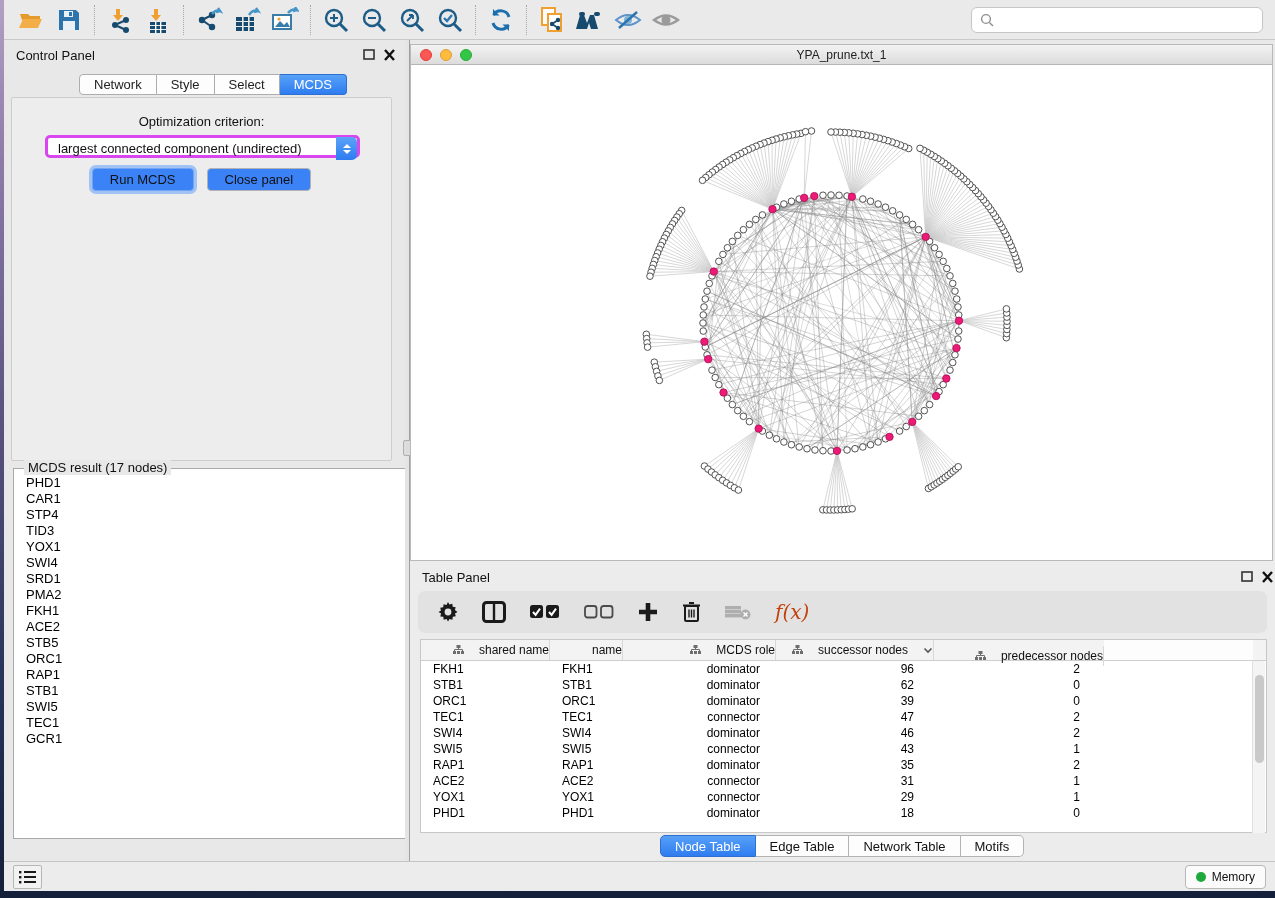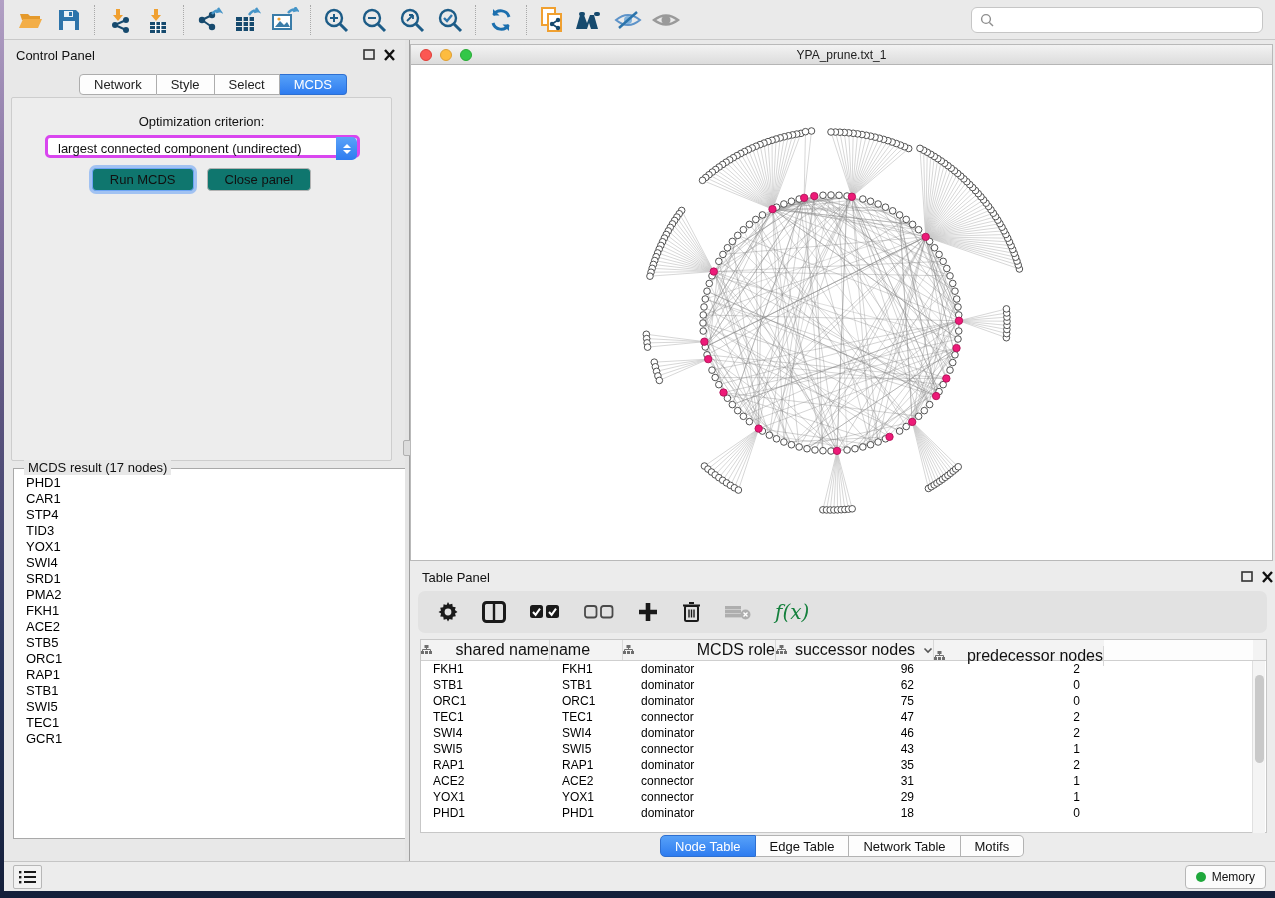--- a/index.html
+++ b/index.html
@@ -36,21 +36,21 @@
   .inner { position:absolute; left:7px; top:57px; width:381px; height:364px; background:#ededed;
            border:1px solid #cdcdcd; border-radius:2px; }
   .opt-label { position:absolute; left:0; top:16px; width:100%; text-align:center; font-size:13px; color:#111; }
   .combo { position:absolute; left:33px; top:37px; width:315px; height:23px; background:#fff;
            border:3px solid #d946ef; border-radius:5px; font-size:13px; line-height:21px; padding-left:10px; color:#111; }
   .combo-step { position:absolute; right:0; top:-1px; width:21px; height:23px; border-radius:0 5px 5px 0;
                 background:linear-gradient(#5ba3f8,#2d7bf0); display:flex; flex-direction:column; align-items:center; justify-content:center; gap:2px; }
   .combo-step span { width:0; height:0; border-left:4px solid transparent; border-right:4px solid transparent; }
   .cup { border-bottom:4px solid #fff; } .cdn { border-top:4px solid #fff; }
   .btnrow { position:absolute; left:0; top:70px; width:100%; display:flex; justify-content:center; gap:13px; }
-  .pbtn { height:23px; padding:0 17px; background:#0f766e; border:1px solid #b2b2b2; border-radius:4px;
+  .pbtn { height:23px; padding:0 17px; background:#3b82f6; border:1px solid #b2b2b2; border-radius:4px;
           font-size:13px; line-height:21px; color:#111; }
   .pbtn.focus { box-shadow:0 0 0 3px rgba(110,165,245,.6); border-color:#6ea5f5; }
   .fieldset { position:absolute; left:9px; top:428px; width:444px; height:371px; border:1px solid #a9a9a9; background:#fff; }
   .legend { position:absolute; left:10px; top:-9px; background:#e8e8e8; padding:0 4px; font-size:13px; color:#111; }
   .mcds-list { position:absolute; left:1px; top:6px; width:360px; height:358px; overflow:hidden; }
   .mcds-item { font-size:13px; line-height:16px; padding-left:11px; color:#000; }
   .list-track { position:absolute; right:1px; top:6px; width:13px; height:358px; background:#f4f4f4; }
 
   
   .vsplit { position:absolute; left:401px; top:0; width:5px; height:821px; background:#e4e4e4; border-right:1px solid #9f9f9f; }
@@ -66,31 +66,31 @@
   .ly { background:#fdbc40; border:1px solid #de9f34; }
   .lg { background:#33c748; border:1px solid #27aa35; }
   .nettitle-text { position:absolute; left:0; top:3px; width:100%; text-align:center; font-size:12px; color:#222; }
   .netcanvas { position:absolute; left:0; top:20px; width:861px; height:495px; background:#fff; }
 
   
   .tpanel { position:absolute; left:406px; top:521px; width:865px; height:300px; background:#ececec; }
   .tp-toolbar { position:absolute; left:8px; top:30px; width:849px; height:42px; background:#e2e2e2; border-radius:7px;
                 display:flex; align-items:center; gap:24px; padding-left:20px; }
   .tico { display:flex; align-items:center; justify-content:center; }
-  .fx { font-family:"DejaVu Serif", serif; font-style:italic; font-size:20px; color:#15803d; }
+  .fx { font-family:"DejaVu Serif", serif; font-style:italic; font-size:20px; color:#c2410c; }
   .ntable { position:absolute; left:10px; top:78px; width:847px; height:194px; background:#fff; border:1px solid #c7c7c7; }
   .thead { position:absolute; left:0; top:0; width:100%; height:21px; background:#f3f3f3; border-bottom:1px solid #cfcfcf; }
-  .hcell { position:absolute; top:0; height:20px; border-right:1px solid #d8d8d8; font-size:16px; color:#111;
-           display:flex; align-items:center; justify-content:space-between; gap:5px; }
+  .hcell { position:absolute; top:0; height:20px; border-right:1px solid #d8d8d8; font-size:12px; color:#111;
+           display:flex; align-items:center; justify-content:flex-end; gap:15px; }
   .hfill { position:absolute; top:0; height:20px; background:#fdfdfd; }
   .tbody { position:absolute; left:0; top:21px; width:100%; height:172px; overflow:hidden; }
   .trow { position:relative; height:16px; }
   .tcell { position:absolute; top:0; height:16px; font-size:12px; line-height:16px; color:#000; }
   .l { text-align:left; } .r { text-align:right; }
-  .c0 { left:12px; width:117px; } .c1 { left:141px; width:61px; } .c2 { left:220px; width:135px; }
+  .c0 { left:12px; width:117px; } .c1 { left:141px; width:61px; } .c2 { left:204px; width:135px;text-align:right; }
   .c3 { left:355px; width:150px; padding-right:12px; } .c4 { left:513px; width:158px; padding-right:12px; }
   .vscroll { position:absolute; right:1px; top:21px; width:13px; height:172px; background:#f4f4f4; border-left:1px solid #e0e0e0; }
   .vthumb { position:absolute; left:2px; top:14px; width:9px; height:88px; background:#c9c9c9; border-radius:5px; }
   .btabs { position:absolute; left:250px; top:274px; height:22px; display:flex; }
   .btab { height:22px; padding:0 14px; background:#fdfdfd; border:1px solid #b3b3b3; border-left:none;
           font-size:13px; line-height:21px; color:#111; }
   .btab:first-child { border-left:1px solid #b3b3b3; border-radius:5px 0 0 5px; }
   .btab:last-child { border-radius:0 5px 5px 0; }
   .btab.sel { background:linear-gradient(#57a1f8,#2e7cf0); color:#fff; border-color:#2e6fd0; }
 
@@ -1108,21 +1108,21 @@
               <div class="tcell l c0">STB1</div>
               <div class="tcell l c1">STB1</div>
               <div class="tcell l c2">dominator</div>
               <div class="tcell r c3">62</div>
               <div class="tcell r c4">0</div>
             </div>
             <div class="trow">
               <div class="tcell l c0">ORC1</div>
               <div class="tcell l c1">ORC1</div>
               <div class="tcell l c2">dominator</div>
-              <div class="tcell r c3">75</div>
+              <div class="tcell r c3">39</div>
               <div class="tcell r c4">0</div>
             </div>
             <div class="trow">
               <div class="tcell l c0">TEC1</div>
               <div class="tcell l c1">TEC1</div>
               <div class="tcell l c2">connector</div>
               <div class="tcell r c3">47</div>
               <div class="tcell r c4">2</div>
             </div>
             <div class="trow">

